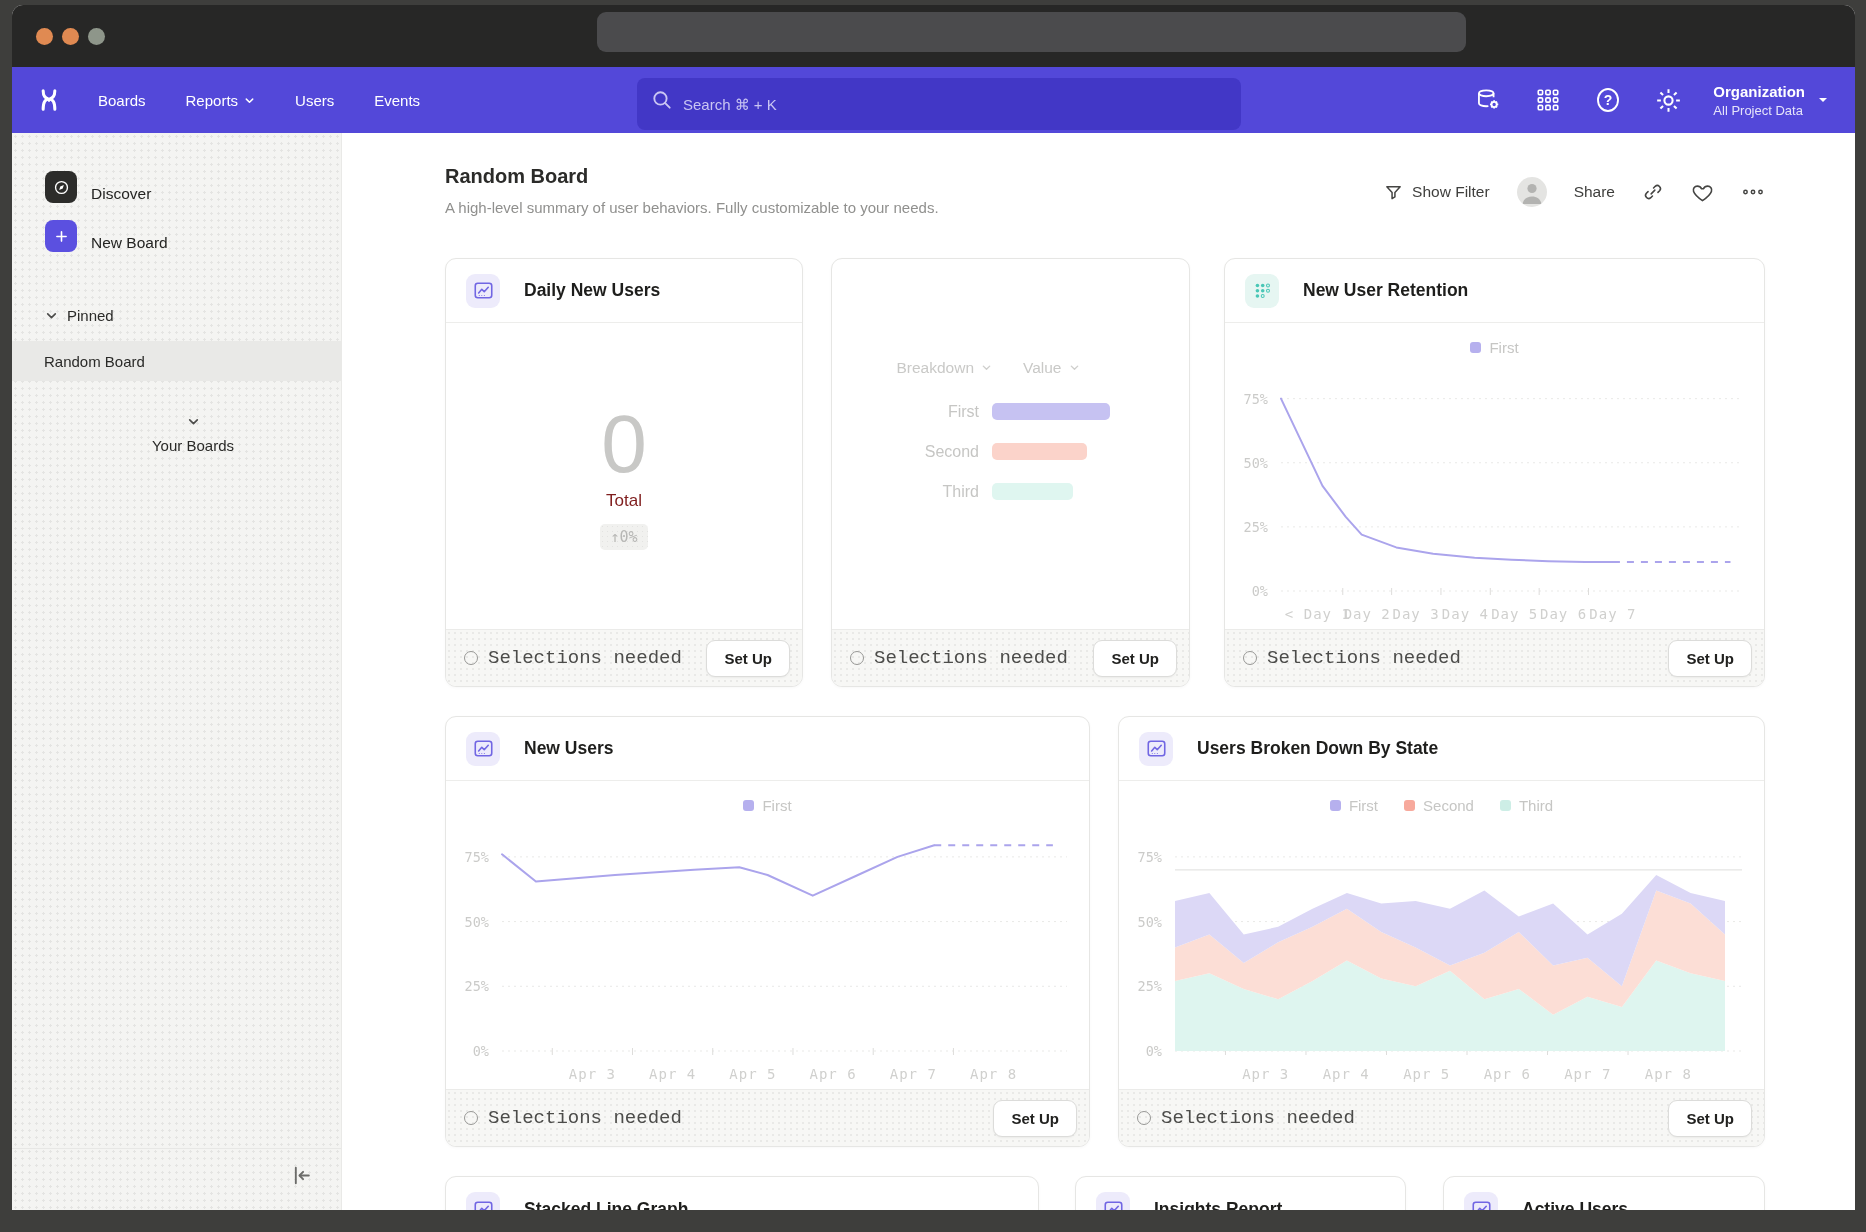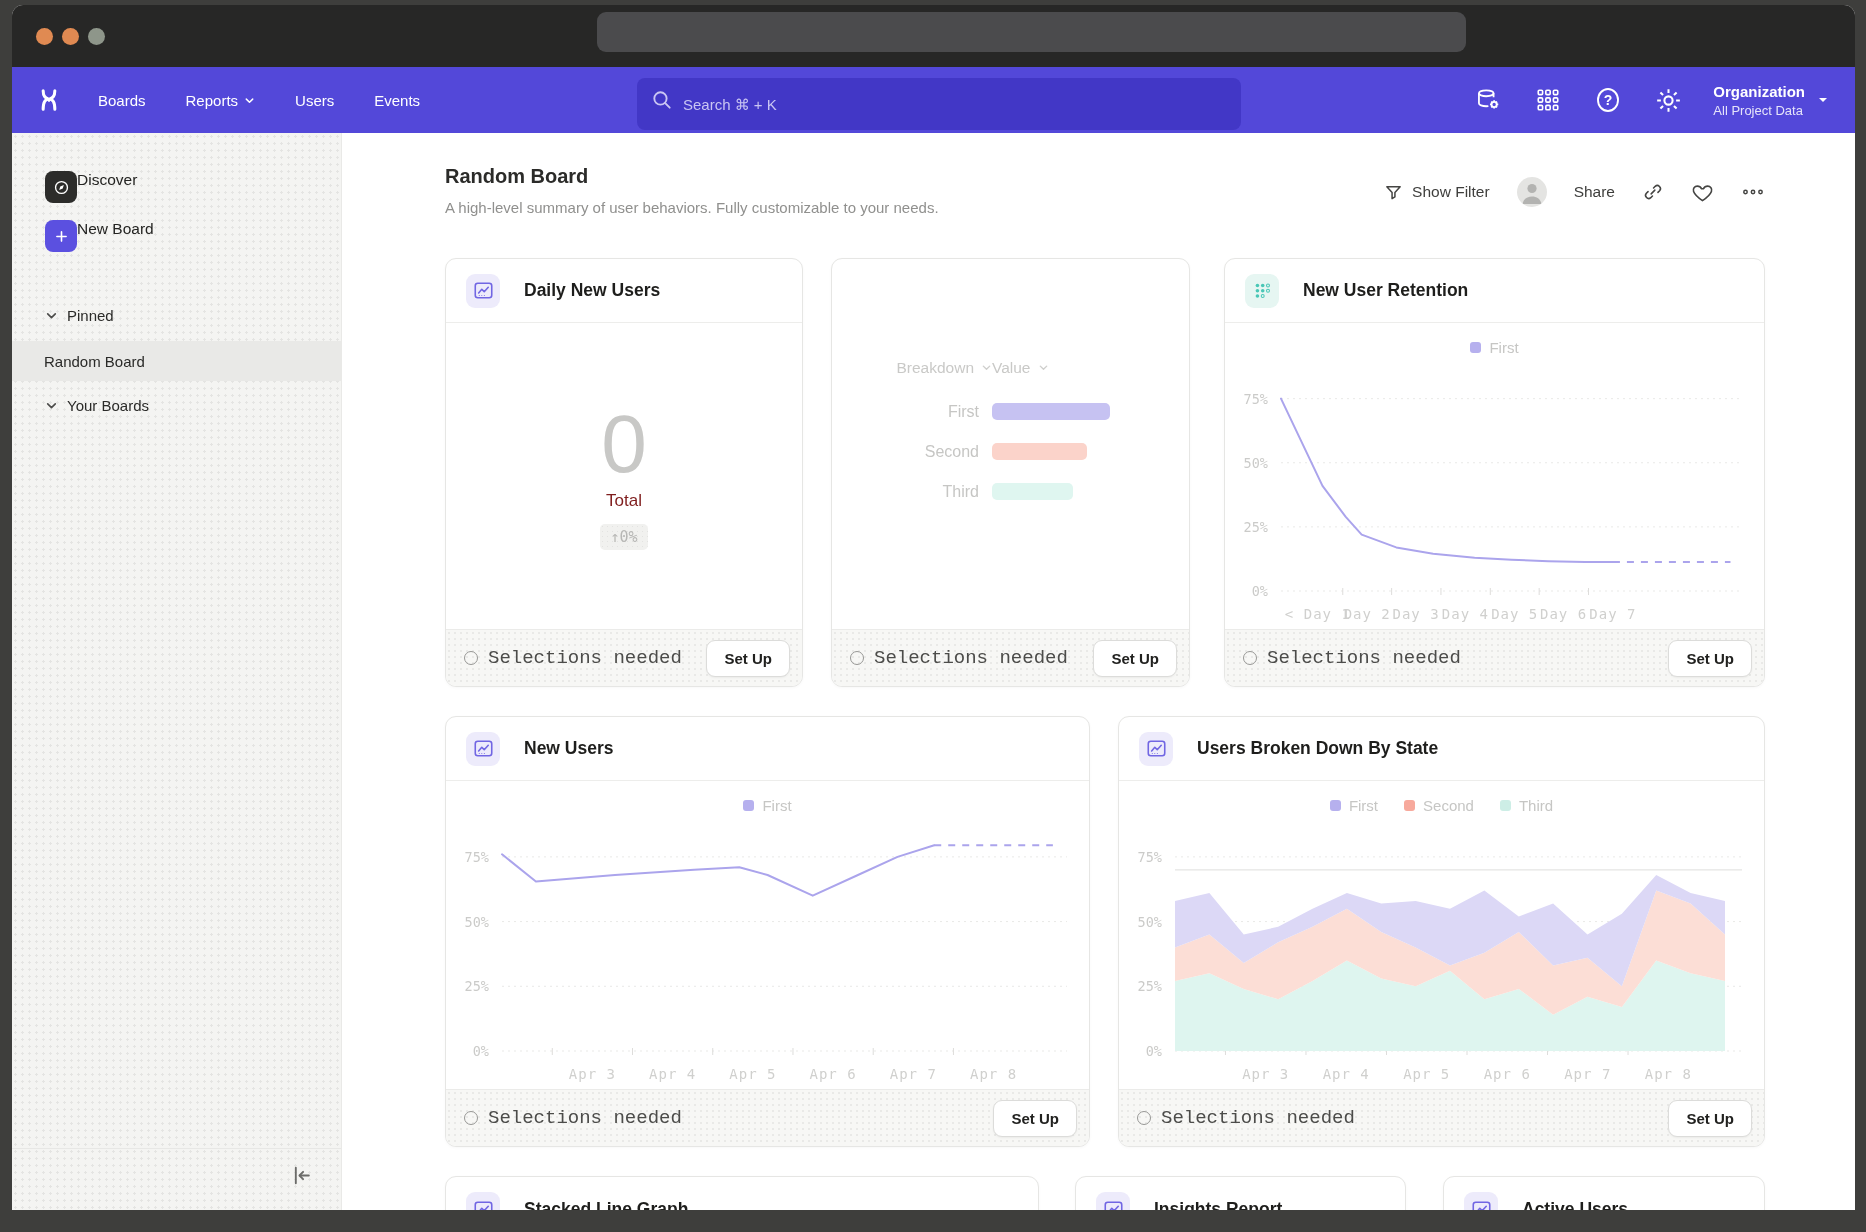--- a/index.html
+++ b/index.html
@@ -30,21 +30,21 @@
   .nav-right{ margin-left:auto; margin-right:26px; display:flex; align-items:center; gap:30px; }
   .nav-ic{ width:30px; height:30px; display:flex; align-items:center; justify-content:center; cursor:pointer; }
   .org{ display:flex; align-items:center; gap:12px; cursor:pointer; }
   .org-name{ color:#fff; font-size:15px; font-weight:700; line-height:20px; }
   .org-sub{ color:rgba(255,255,255,.85); font-size:13px; line-height:17px; }
 
   
   .sidebar{ position:absolute; left:0; top:128px; width:330px; bottom:0; background:#f4f4f2;
             background-image:radial-gradient(#e4e4e2 1px, transparent 1.1px); background-size:7px 7px;
             border-right:1px solid #e9e9e7; }
-  .sb-row{ display:flex; align-items:flex-start; margin:0 0 0 33px; cursor:pointer; }
+  .sb-row{ display:flex; align-items:flex-end; gap:14px; margin:0 0 0 33px; cursor:pointer; }
   .sb-ic{ width:32px; height:32px; border-radius:8px; display:flex; align-items:center; justify-content:center; }
   .ic-dark{ background:#2c2c2a; } .ic-purple{ background:#5b50e0; }
   .sb-label{ font-size:15.5px; color:#242422; }
   .sb-sec{ display:flex; align-items:center; gap:9px; margin-left:33px; cursor:pointer; }
   .sb-sec span{ font-size:15px; font-weight:500; color:#2a2a28; }
   .sb-selected{ height:40px; background:#e9e9e7; display:flex; align-items:center; padding-left:32px;
                 font-size:15px; color:#2a2a28; cursor:pointer; }
   .sb-bottom{ position:absolute; left:0; right:0; bottom:0; height:62px; border-top:1px solid #e7e7e5; }
   .collapse{ position:absolute; right:28px; bottom:18px; cursor:pointer; }
 
@@ -83,21 +83,21 @@
   .bignum-label{ margin-top:6px; font-size:17px; color:#7f1d1d; }
   .delta-badge{ margin-top:13px; font-family:"DejaVu Sans Mono",monospace; font-size:15px; color:#b7b7b5;
                 background:#f1f1ef; background-image:radial-gradient(#e3e3e1 .8px, transparent 1px);
                 background-size:5px 5px; border-radius:5px; padding:4px 10px; }
 
   
   .c2-table{ padding-top:33px; }
   .c2-row{ display:flex; align-items:center; height:23px; margin-bottom:17px; }
   .c2-lbl{ width:160px; text-align:right; padding-right:13px; font-size:16px; color:#c6c6c4; flex:none; }
   .c2-hdr{ color:#c9c9c7; font-size:15.5px; display:flex; align-items:center; gap:7px; cursor:pointer; }
-  .c2-hdr-right{ }
+  .c2-hdr-right{ margin-left:31px; }
   .c2-hdr-left{ margin-left:auto; }
   .bar{ height:17px; border-radius:5px; }
   .bar-dotted{ background-image:radial-gradient(rgba(76,199,179,.55) .8px, transparent 1px);
                background-size:5px 5px; }
 
   
   .chart-legend{ height:38px; display:flex; align-items:center; justify-content:center; gap:26px; padding-top:10px; }
   .lg-item{ display:flex; align-items:center; gap:8px; font-size:15px; color:#c6c6c4; }
   .lg-sw{ width:11px; height:11px; border-radius:3px; display:inline-block; }
   .tx-dots{ background-image:radial-gradient(rgba(90,80,210,.45) .8px, transparent 1px); background-size:4px 4px; }
@@ -233,21 +233,21 @@
       </div>
       <div class="sb-sec" style="margin-top:55px;">
         <svg width="13" height="13" viewBox="0 0 12 12" fill="none">
             <path d="M2.5 4.5L6 8l3.5-3.5" stroke="#4c4c4a" stroke-width="1.5" stroke-linecap="round" stroke-linejoin="round"></path>
           </svg>
         <span>Pinned</span>
       </div>
       <div class="sb-selected" style="margin-top:17px;">
         <span>Random Board</span>
       </div>
-      <div class="sb-sec" style="margin-top:16px;">
+      <div class="sb-sec" style="margin-top:34px;flex-direction:column;">
         <svg width="13" height="13" viewBox="0 0 12 12" fill="none">
             <path d="M2.5 4.5L6 8l3.5-3.5" stroke="#4c4c4a" stroke-width="1.5" stroke-linecap="round" stroke-linejoin="round"></path>
           </svg>
         <span>Your Boards</span>
       </div>
       <div class="sb-bottom">
         <span class="collapse">
           <svg width="25" height="25" viewBox="0 0 24 24" fill="none" stroke="#6b6b69" stroke-width="1.8" stroke-linecap="round" stroke-linejoin="round">
               <path d="M7.5 4.5v15"></path>
               <path d="M20 12H11.5"></path>

